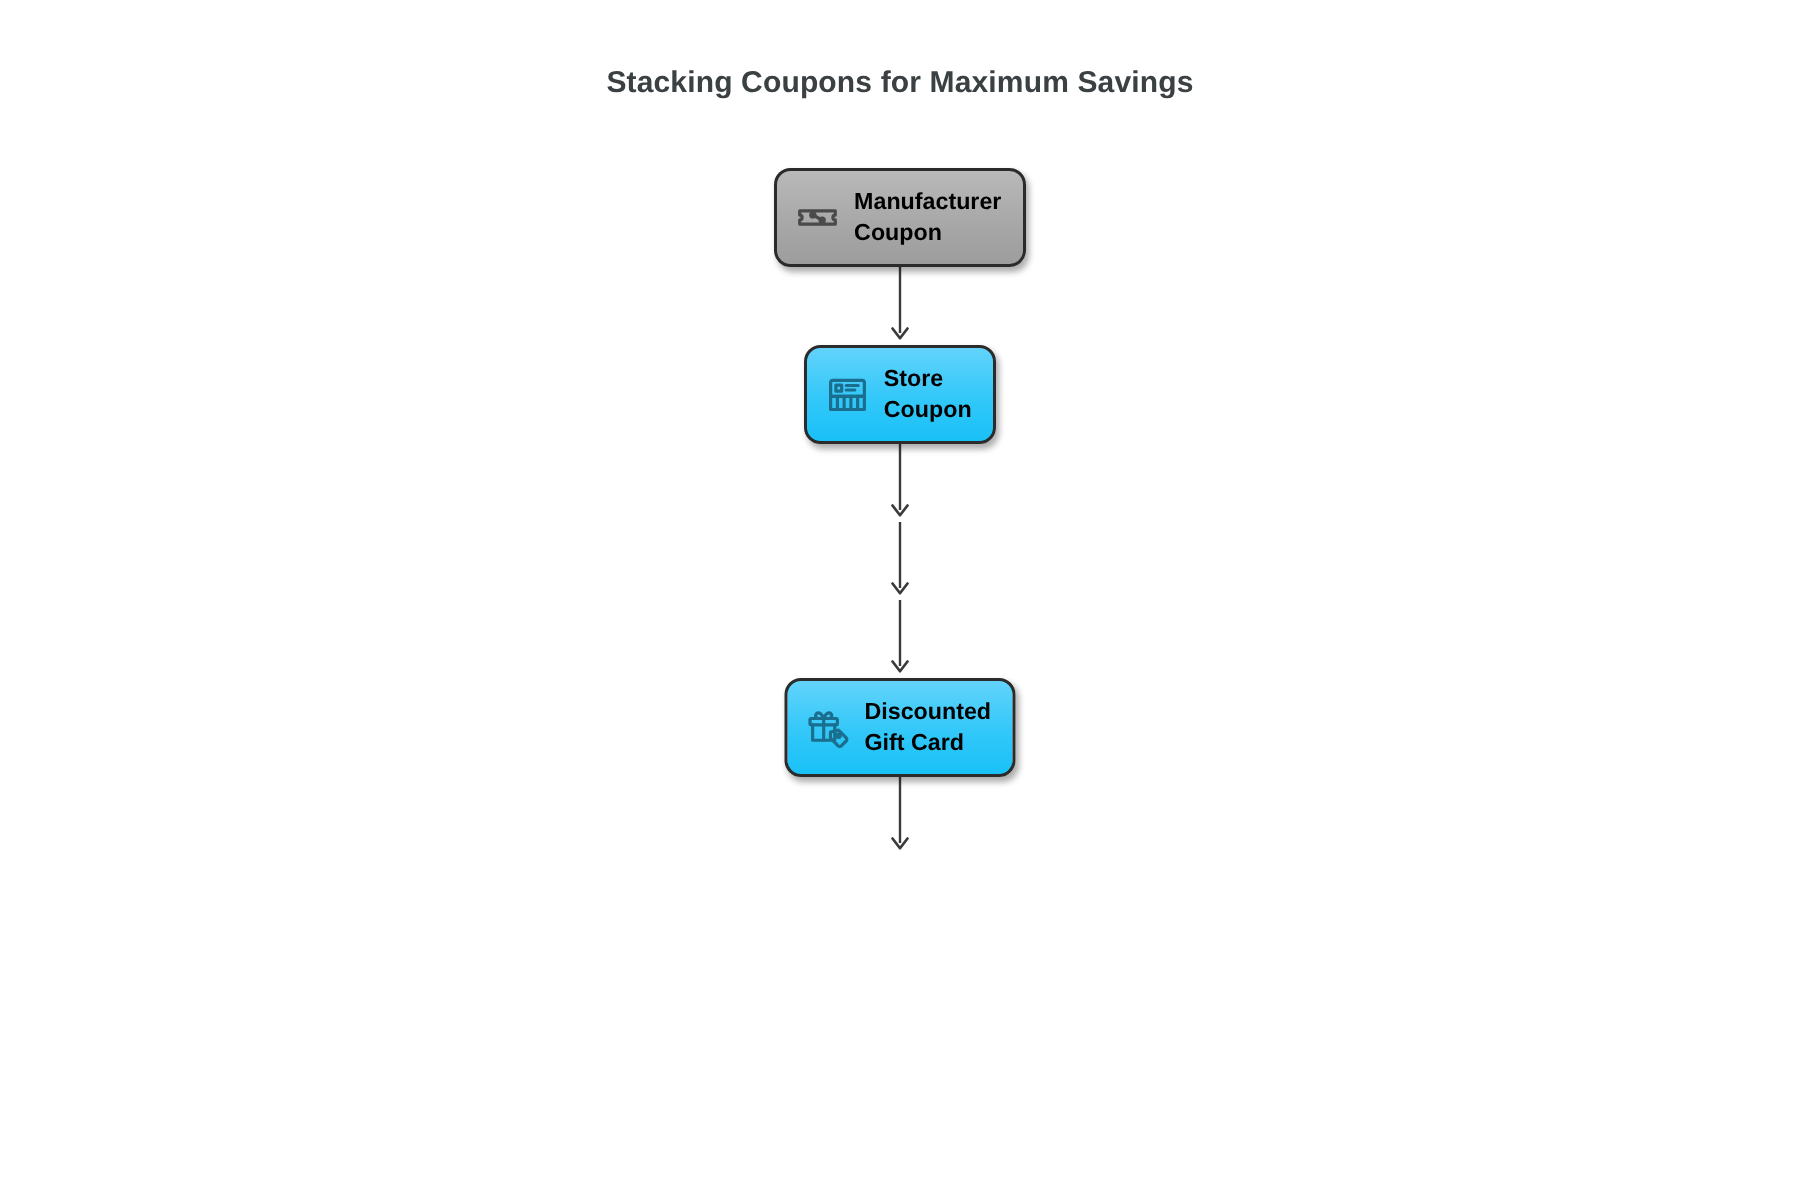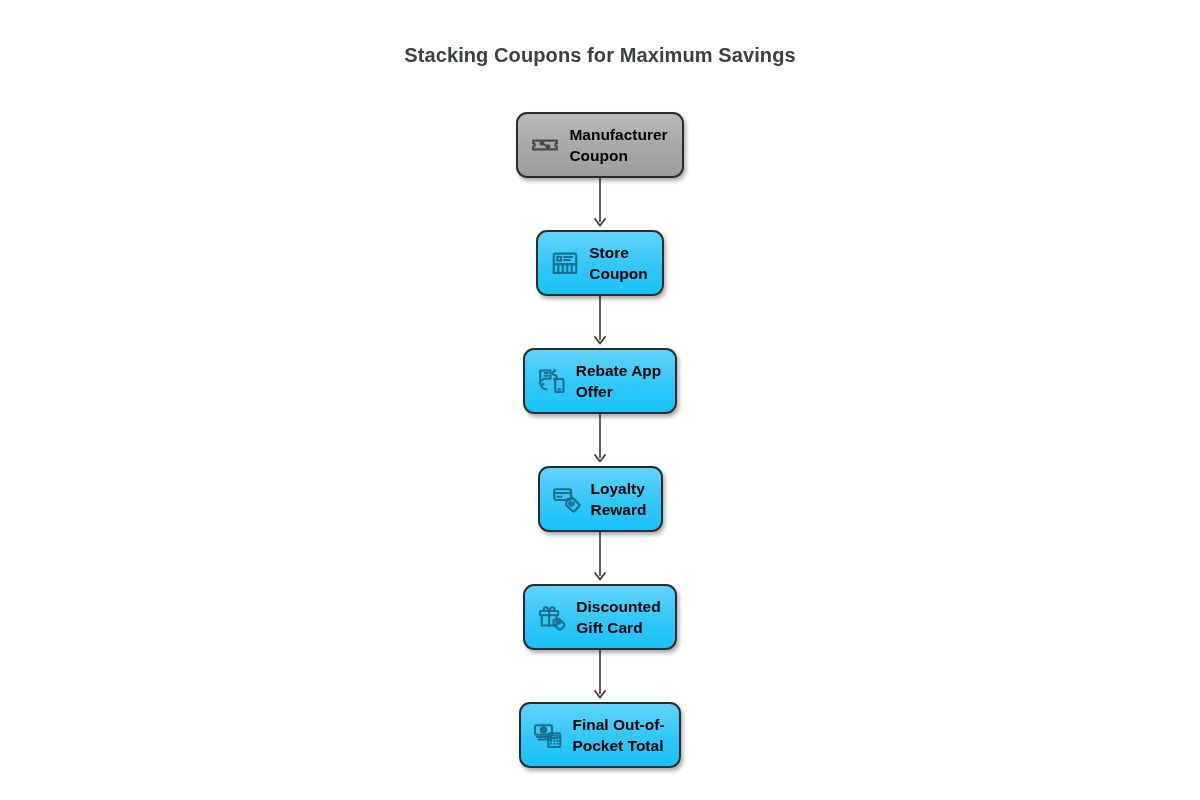--- a/index.html
+++ b/index.html
@@ -137,56 +137,24 @@
             </svg>
           </span>
           <span class="node-label">Store
 Coupon</span>
         </div>
       </div>
       <div class="connector"><svg viewBox="0 0 24 52" preserveAspectRatio="none">
           <path d="M12 0 L12 44" stroke="#3b3b3b" stroke-width="1.6" fill="none"></path>
           <path d="M7 41 L12 47.5 L17 41" stroke="#3b3b3b" stroke-width="1.8" fill="none" stroke-linecap="round" stroke-linejoin="round"></path>
         </svg></div>
-      <div class="node-wrap">
-        <div class="node accent">
-          <span class="node-icon">
-            <svg viewBox="0 0 24 24">
-              <path fill="none" stroke="#1a6e8e" stroke-width="1.7" stroke-linecap="round" stroke-linejoin="round" d="M2.6 3.6h8.2v6.6H5.4L2.6 12.6z"></path>
-              <path fill="none" stroke="#1a6e8e" stroke-width="1.7" stroke-linecap="round" stroke-linejoin="round" d="M6.1 5.6h2.6M6.1 7.8h2.6"></path>
-              <path fill="none" stroke="#1a6e8e" stroke-width="1.7" stroke-linecap="round" stroke-linejoin="round" d="M3.2 15.2a4 4 0 0 0 4.4 3.4"></path>
-              <path fill="none" stroke="#1a6e8e" stroke-width="1.7" stroke-linecap="round" stroke-linejoin="round" d="M2.1 13.4l1.1 1.8 1.9-.8"></path>
-              <rect x="14.6" y="10.4" width="6.6" height="10.4" rx="1.3" fill="none" stroke="#1a6e8e" stroke-width="1.7" stroke-linecap="round" stroke-linejoin="round"></rect>
-              <path fill="none" stroke="#1a6e8e" stroke-width="1.7" stroke-linecap="round" stroke-linejoin="round" d="M17.1 18.7h1.6"></path>
-              <path fill="none" stroke="#1a6e8e" stroke-width="1.7" stroke-linecap="round" stroke-linejoin="round" d="M14.6 4.2c-1.5 0-2.2.7-2.2 1.6 0 1.9 3.6 1.1 3.6 3 0 1-.8 1.7-2.3 1.7M14 3.1v1.1M14 10.5v1.1"></path>
-            </svg>
-          </span>
-          <span class="node-label">Rebate App
-Offer</span>
-        </div>
-      </div>
       <div class="connector"><svg viewBox="0 0 24 52" preserveAspectRatio="none">
           <path d="M12 0 L12 44" stroke="#3b3b3b" stroke-width="1.6" fill="none"></path>
           <path d="M7 41 L12 47.5 L17 41" stroke="#3b3b3b" stroke-width="1.8" fill="none" stroke-linecap="round" stroke-linejoin="round"></path>
         </svg></div>
-      <div class="node-wrap">
-        <div class="node accent">
-          <span class="node-icon">
-            <svg viewBox="0 0 24 24">
-              <rect x="1.8" y="4.2" width="13.4" height="8.6" rx="1.4" fill="none" stroke="#1a6e8e" stroke-width="1.7" stroke-linecap="round" stroke-linejoin="round"></rect>
-              <path fill="none" stroke="#1a6e8e" stroke-width="1.7" stroke-linecap="round" stroke-linejoin="round" d="M1.8 7.2h13.4"></path>
-              <path fill="none" stroke="#1a6e8e" stroke-width="1.7" stroke-linecap="round" stroke-linejoin="round" d="M4.4 10.2h3.4"></path>
-              <path fill="none" stroke="#1a6e8e" stroke-width="1.7" stroke-linecap="round" stroke-linejoin="round" d="M12.1 12.2l4.4-1.1 5 5a1.4 1.4 0 0 1 0 2l-3.4 3.4a1.4 1.4 0 0 1-2 0l-5-5z"></path>
-              <path fill="none" stroke="#1a6e8e" stroke-width="1.7" stroke-linecap="round" stroke-linejoin="round" d="M16 14.9c.6-.6 1.5-.1 1.5.6 0 .9-1.4 1.8-1.9 2.1-.5-.3-1.9-1.2-1.9-2.1 0-.7.9-1.2 1.5-.6z"></path>
-            </svg>
-          </span>
-          <span class="node-label">Loyalty
-Reward</span>
-        </div>
-      </div>
       <div class="connector"><svg viewBox="0 0 24 52" preserveAspectRatio="none">
           <path d="M12 0 L12 44" stroke="#3b3b3b" stroke-width="1.6" fill="none"></path>
           <path d="M7 41 L12 47.5 L17 41" stroke="#3b3b3b" stroke-width="1.8" fill="none" stroke-linecap="round" stroke-linejoin="round"></path>
         </svg></div>
       <div class="node-wrap">
         <div class="node accent">
           <span class="node-icon">
             <svg viewBox="0 0 24 24">
               <rect x="2.4" y="7.2" width="14.6" height="3.4" rx="0.7" fill="none" stroke="#1a6e8e" stroke-width="1.7" stroke-linecap="round" stroke-linejoin="round"></rect>
               <path fill="none" stroke="#1a6e8e" stroke-width="1.7" stroke-linecap="round" stroke-linejoin="round" d="M3.8 10.6v8.2h11.8v-8.2"></path>
@@ -197,32 +165,15 @@
             </svg>
           </span>
           <span class="node-label">Discounted
 Gift Card</span>
         </div>
       </div>
       <div class="connector"><svg viewBox="0 0 24 52" preserveAspectRatio="none">
           <path d="M12 0 L12 44" stroke="#3b3b3b" stroke-width="1.6" fill="none"></path>
           <path d="M7 41 L12 47.5 L17 41" stroke="#3b3b3b" stroke-width="1.8" fill="none" stroke-linecap="round" stroke-linejoin="round"></path>
         </svg></div>
-      <div class="node-wrap">
-        <div class="node accent">
-          <span class="node-icon">
-            <svg viewBox="0 0 24 24">
-              <rect x="1.6" y="4.2" width="13.6" height="7.6" rx="1.1" fill="none" stroke="#1a6e8e" stroke-width="1.7" stroke-linecap="round" stroke-linejoin="round"></rect>
-              <path fill="none" stroke="#1a6e8e" stroke-width="1.7" stroke-linecap="round" stroke-linejoin="round" d="M3 13.6h11.6M4.4 15.6h10.2"></path>
-              <circle cx="8.4" cy="8" r="2.1" fill="none" stroke="#1a6e8e" stroke-width="1.7" stroke-linecap="round" stroke-linejoin="round"></circle>
-              <path fill="none" stroke="#1a6e8e" stroke-width="1.7" stroke-linecap="round" stroke-linejoin="round" d="M8.4 6.5v3M7.6 7.1h1.3M7.6 8.9h1.3"></path>
-              <rect x="12.2" y="10.6" width="9.6" height="11" rx="1.3" fill="none" stroke="#1a6e8e" stroke-width="1.7" stroke-linecap="round" stroke-linejoin="round"></rect>
-              <rect x="14.1" y="12.4" width="5.8" height="2.1" rx="0.5" fill="none" stroke="#1a6e8e" stroke-width="1.7" stroke-linecap="round" stroke-linejoin="round"></rect>
-              <path fill="none" stroke="#1a6e8e" stroke-width="1.7" stroke-linecap="round" stroke-linejoin="round" d="M14.4 16.7h.1M17.0 16.7h.1M19.6 16.7h.1M14.4 18.9h.1M17.0 18.9h.1M19.6 18.9h.1"></path>
-            </svg>
-          </span>
-          <span class="node-label">Final Out-of-
-Pocket Total</span>
-        </div>
-      </div>
     </div>
 
 </div>
 
 </body></html>

